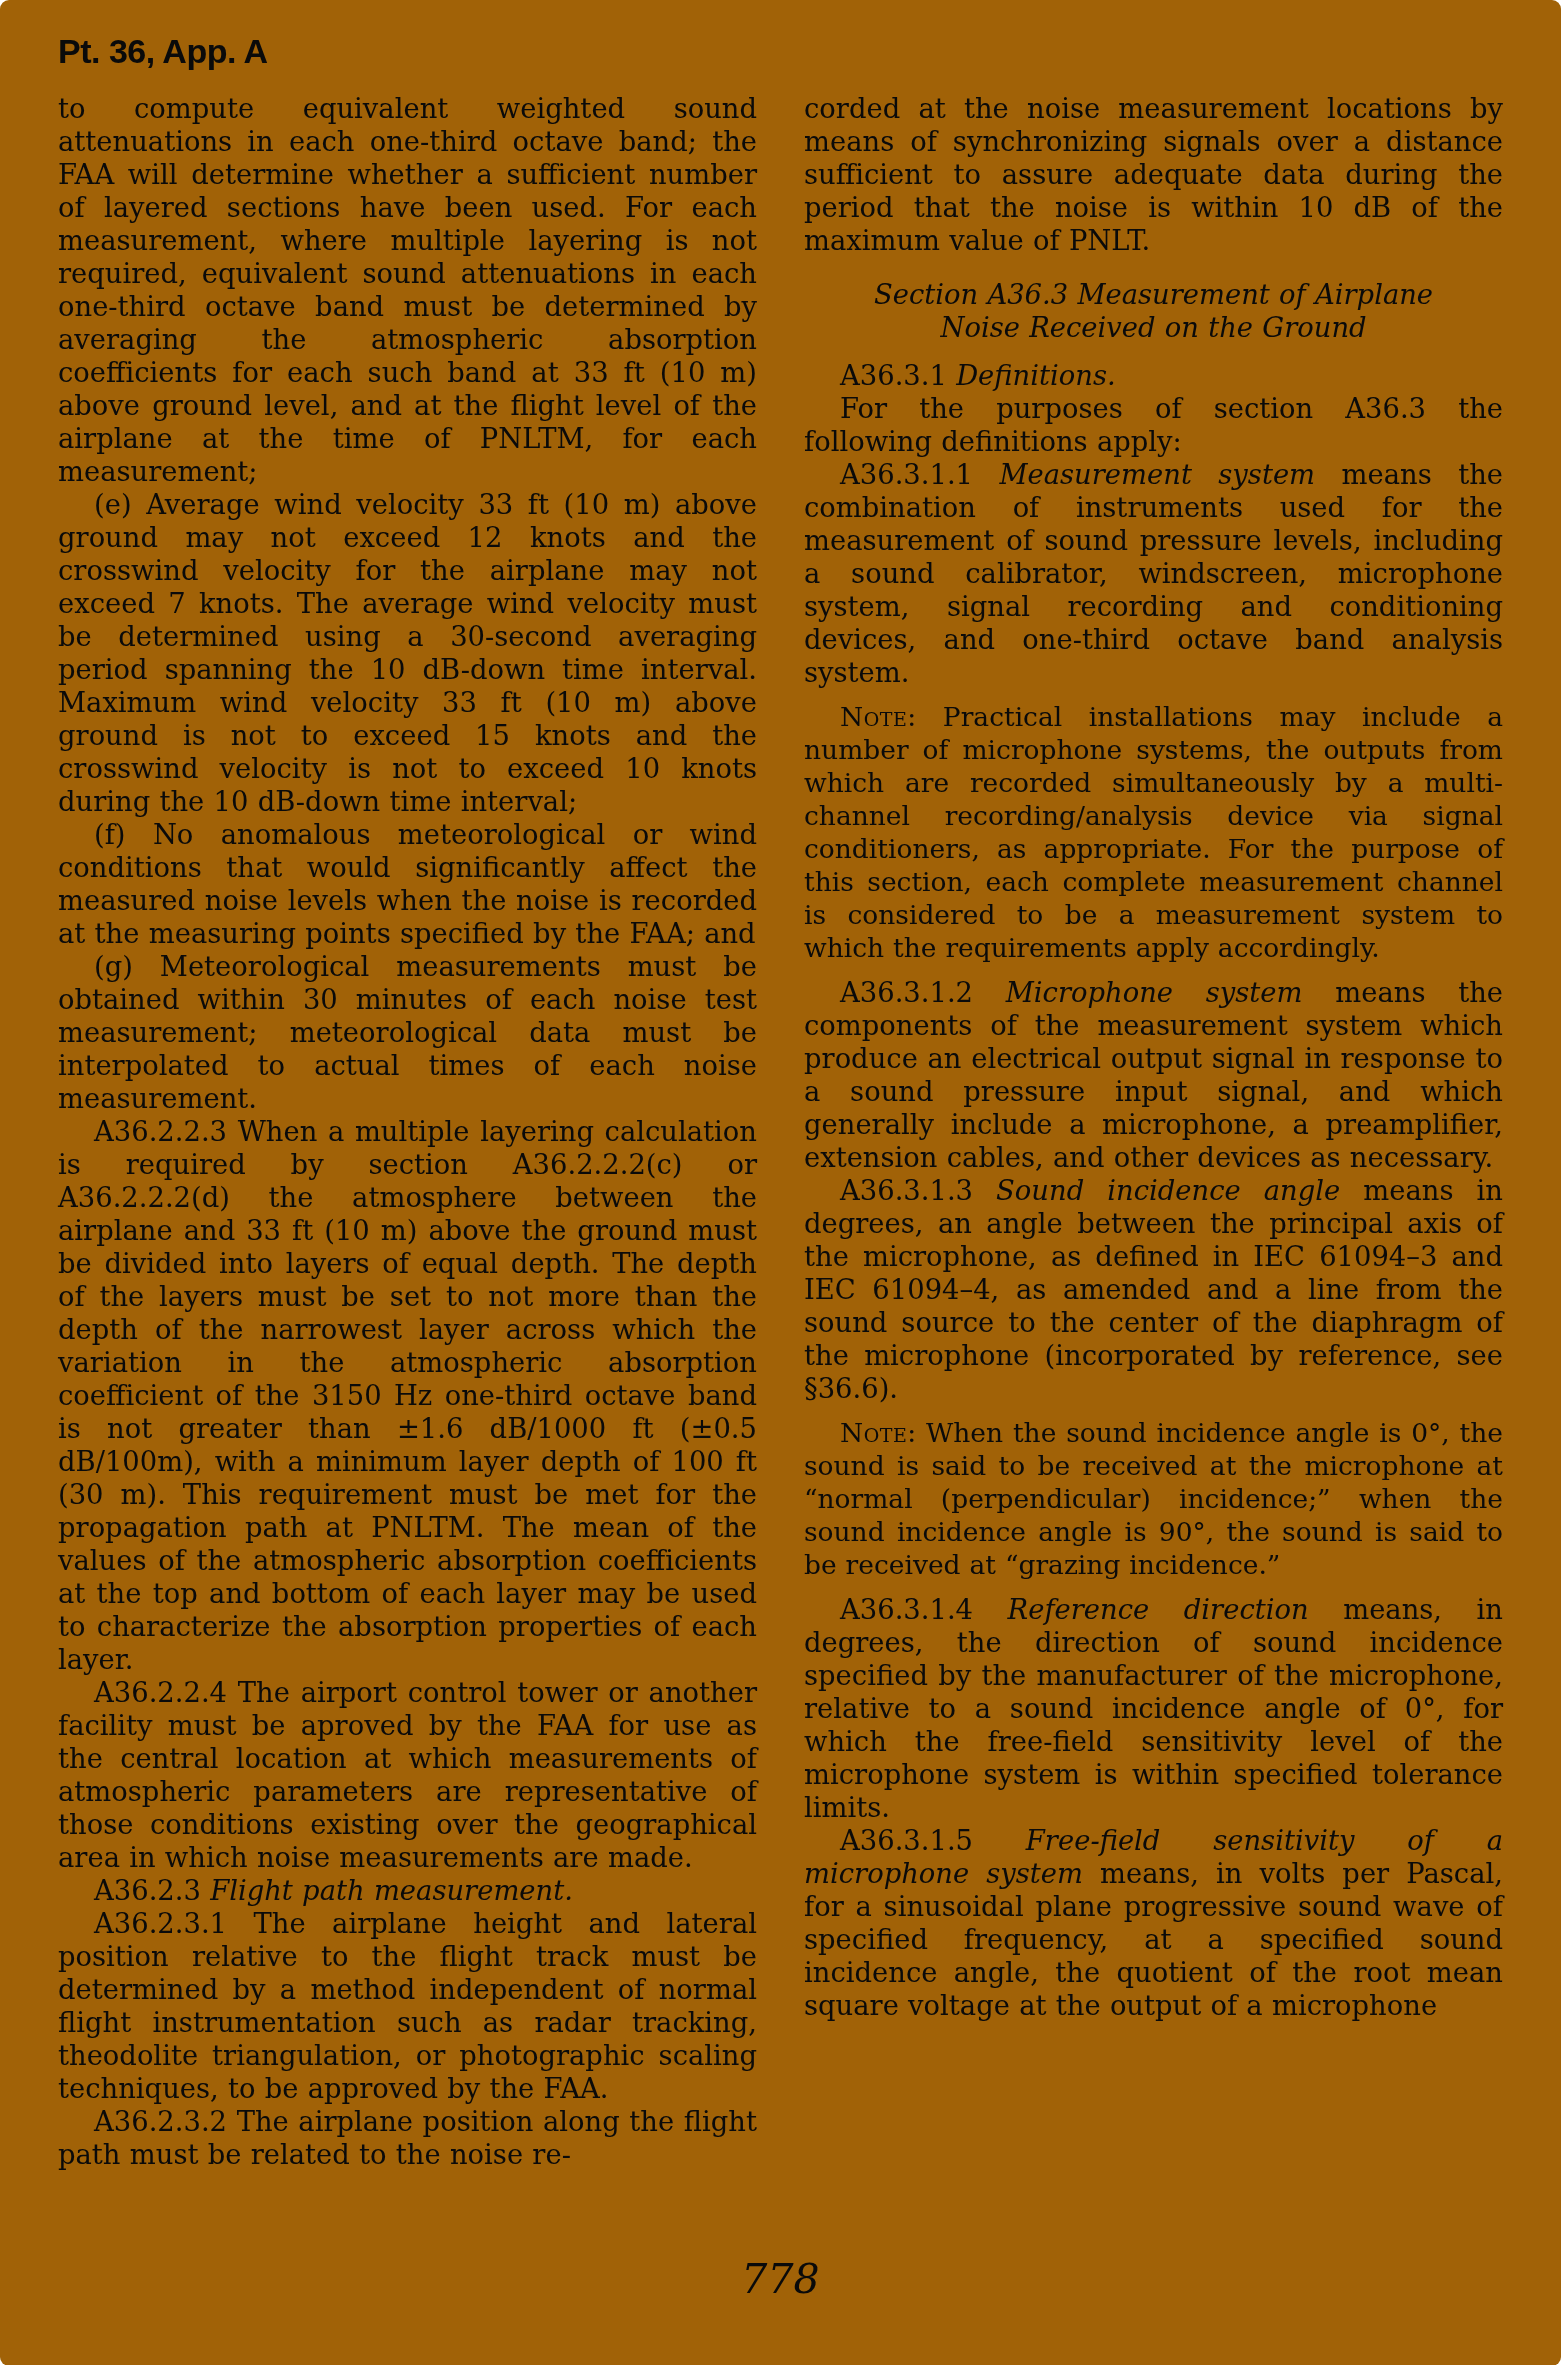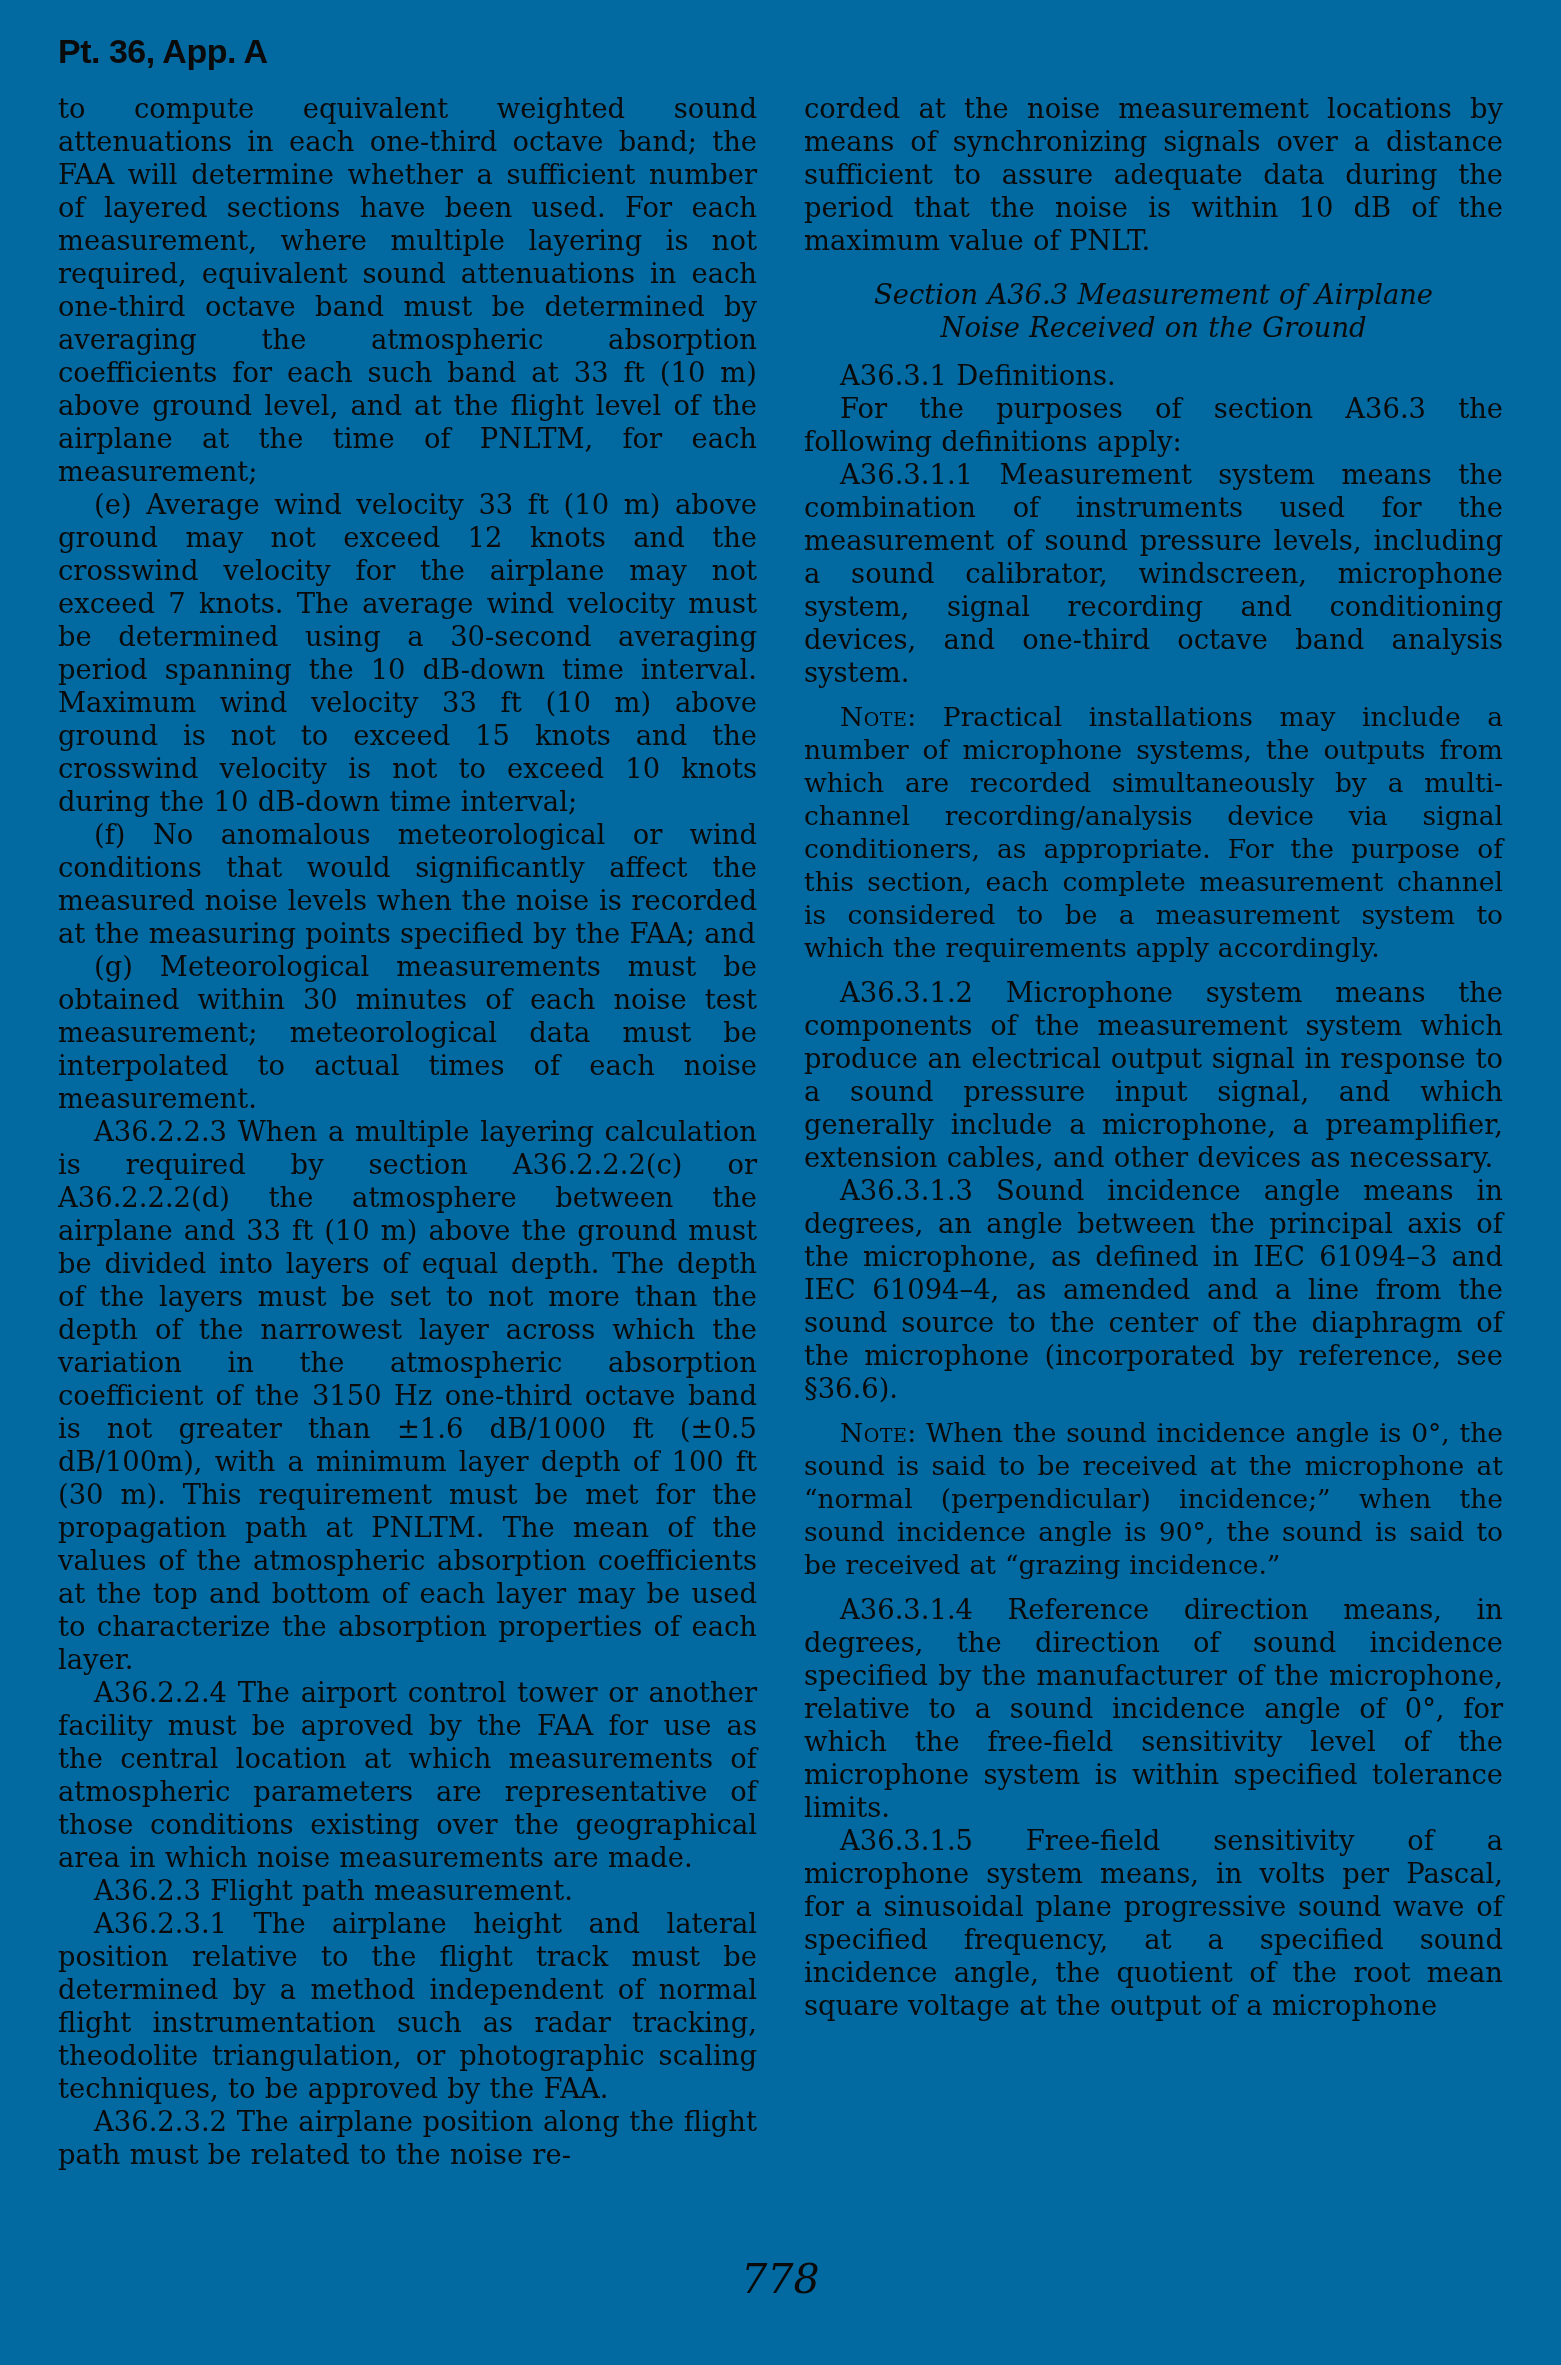--- a/index.html
+++ b/index.html
@@ -1,23 +1,24 @@
 <!DOCTYPE html>
 <html lang="en" style="font-size:15px"><head>
 <meta charset="utf-8">
 <style>
   html, body { margin: 0; padding: 0; background: #ffffff; }
   .page {
     position: relative;
     width: 1561px;
     height: 2366px;
-    background: #0369a1;
+    background: #a16207;
     color: #0a0a0a;
     font-family: "DejaVu Serif", serif;
     overflow: hidden;
+    border-radius: 9px;
   }
   .running-head {
     position: absolute;
     top: 32px;
     left: 58px;
     right: 58px;
     display: flex;
     justify-content: space-between;
     align-items: baseline;
     font-family: "Liberation Sans", sans-serif;
@@ -49,21 +50,21 @@
     font-size: 26.5px;
     line-height: 33px;
     margin: 11.4px 0 11.4px 0;
   }
   p.para.heading {
     text-align: center;
     text-indent: 0;
     font-style: italic;
     margin: 21px 28px 15px 28px;
   }
-  .i  { }
+  .i  { font-style: italic; }
   .sc { font-variant: small-caps; letter-spacing: 0.5px; }
   .folio {
     position: absolute;
     top: 2255px;
     left: 0;
     width: 100%;
     text-align: center;
     font-size: 41px;
     font-style: italic;
   }

